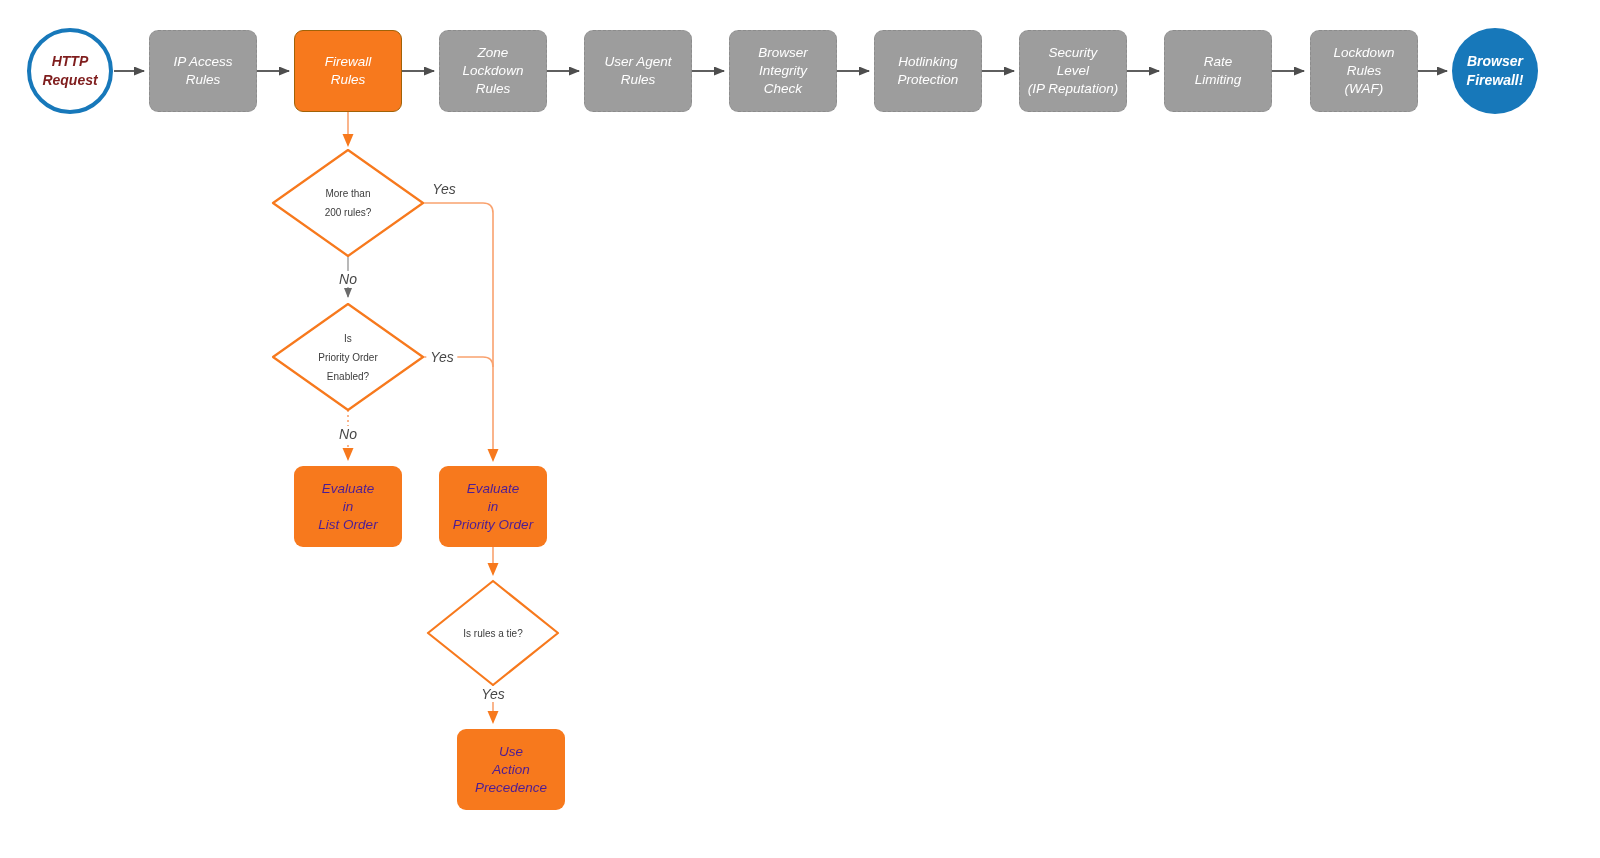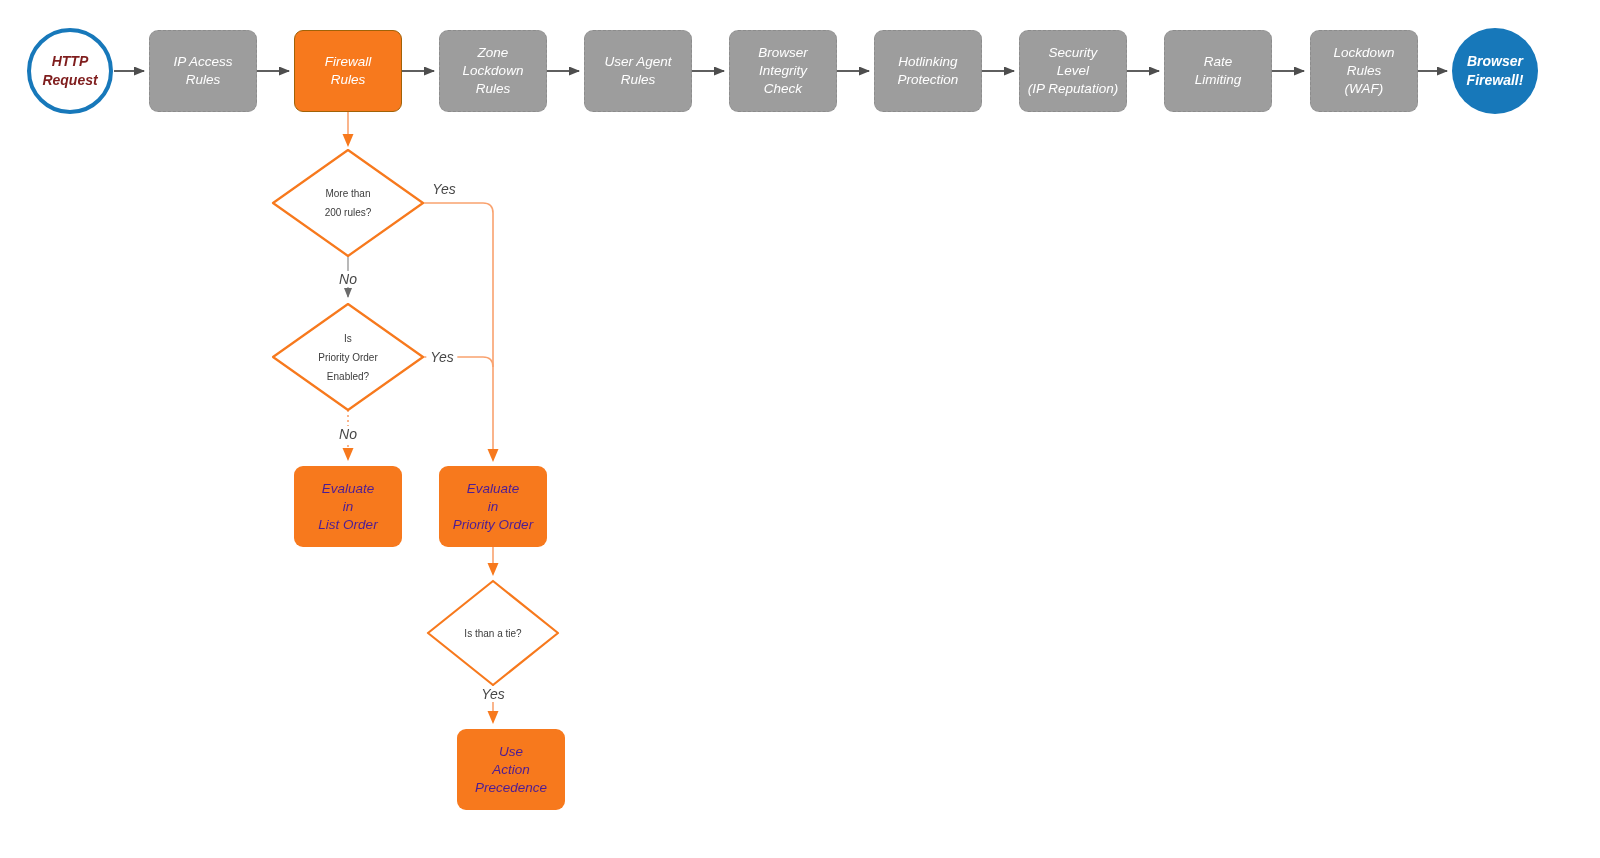--- a/index.html
+++ b/index.html
@@ -125,21 +125,21 @@
 (WAF)</div>
 
   <div class="circle end">Browser
 Firewall!</div>
 
   <div class="decision-label" style="left:273px; top:150px; width:150px; height:106px;">More than
 200 rules?</div>
   <div class="decision-label" style="left:273px; top:304px; width:150px; height:106px;">Is
 Priority Order
 Enabled?</div>
-  <div class="decision-label" style="left:428px; top:581px; width:130px; height:104px;">Is than a tie?</div>
+  <div class="decision-label" style="left:428px; top:581px; width:130px; height:104px;">Is rules a tie?</div>
 
   <div class="action" style="left:294px; top:466px;">Evaluate
 in
 List Order</div>
   <div class="action" style="left:439px; top:466px;">Evaluate
 in
 Priority Order</div>
   <div class="action" style="left:457px; top:729px;">Use
 Action
 Precedence</div>

